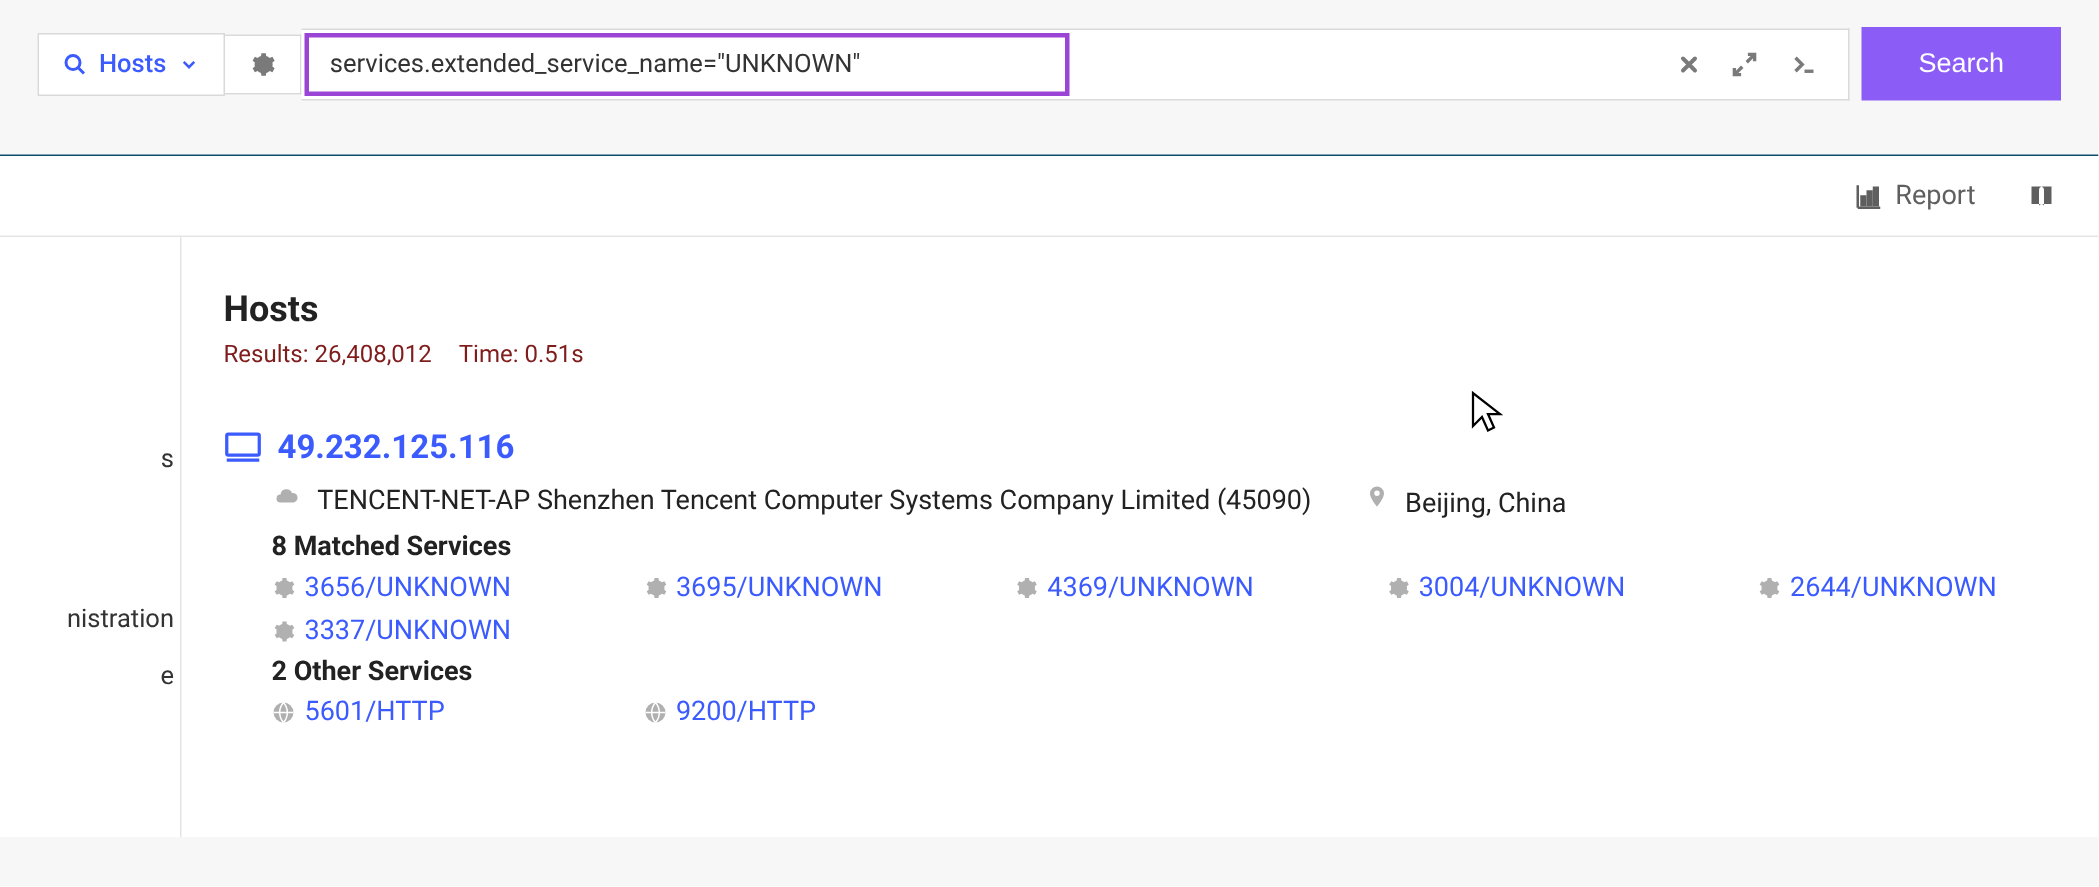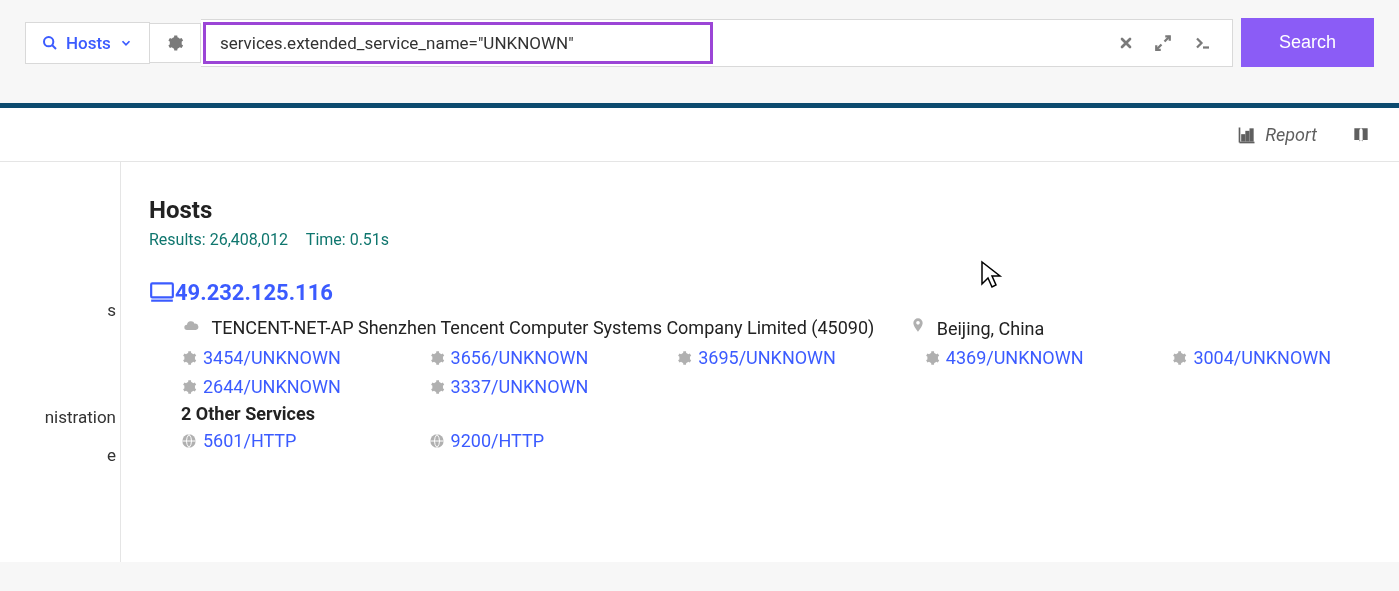--- a/index.html
+++ b/index.html
@@ -75,29 +75,28 @@
     background: #8b5cf6;
     color: #fff;
     border: none;
     padding: 14px 38px;
     font-size: 18px;
     cursor: pointer;
     margin-left: 8px;
   }
   .subbar {
     background: #fff;
-    border-top: 5px solid #0c4a6e;
+    border-top: 1px solid #0c4a6e;
     border-bottom: 1px solid #e5e5e5;
     display: flex;
     justify-content: flex-end;
     align-items: center;
     padding: 16px 28px;
     gap: 10px;
     margin-top: 18px;
-    font-style: italic;
   }
   .report-link {
     display: flex;
     align-items: center;
     gap: 8px;
     color: #5f5f5f;
     font-size: 18px;
     cursor: pointer;
   }
   .book-icon {
@@ -132,27 +131,28 @@
     padding-right: 20px;
   }
   .heading {
     font-size: 24px;
     font-weight: 700;
     color: #222;
     margin-bottom: 6px;
   }
   .meta {
     font-size: 16px;
-    color: #0f766e;
-    margin-bottom: 30px;
+    color: #7f1d1d;
+    margin-bottom: 40px;
   }
   .meta span + span { margin-left: 14px; }
   .host-row {
     display: flex;
     align-items: center;
+    gap: 10px;
     margin-bottom: 10px;
   }
   .host-ip {
     color: #3b5bff;
     font-size: 22px;
     font-weight: 700;
   }
   .host-meta {
     display: flex;
     align-items: center;
@@ -317,29 +317,22 @@
       <span>
         <span class="pin-icon">
           <svg style="display:inline" width="16" height="20" viewBox="0 0 24 24" fill="#b0b0b0">
               <path d="M12 2a7 7 0 00-7 7c0 5 7 13 7 13s7-8 7-13a7 7 0 00-7-7zm0 9.5A2.5 2.5 0 1112 6a2.5 2.5 0 010 5.5z"></path>
             </svg>
         </span>
         <span>Beijing, China</span>
       </span>
     </div>
 
+    <div class="section-label">8 Matched Services</div>
     <div class="service-grid">
-      <a class="service-item">
-          <span class="gear-icon">
-            <svg width="16" height="16" viewBox="0 0 24 24" fill="#b0b0b0">
-              <path d="M12 8a4 4 0 100 8 4 4 0 000-8zm9 4a7.9 7.9 0 00-.2-1.8l2-1.6-2-3.4-2.4 1a8 8 0 00-3.1-1.8L15 2h-4l-.3 2.4a8 8 0 00-3.1 1.8l-2.4-1-2 3.4 2 1.6A7.9 7.9 0 005 12c0 .6.1 1.2.2 1.8l-2 1.6 2 3.4 2.4-1a8 8 0 003.1 1.8L11 22h4l.3-2.4a8 8 0 003.1-1.8l2.4 1 2-3.4-2-1.6c.1-.6.2-1.2.2-1.8z"></path>
-            </svg>
-          </span>
-          <span>3454/UNKNOWN</span>
-        </a>
       <a class="service-item">
           <span class="gear-icon">
             <svg width="16" height="16" viewBox="0 0 24 24" fill="#b0b0b0">
               <path d="M12 8a4 4 0 100 8 4 4 0 000-8zm9 4a7.9 7.9 0 00-.2-1.8l2-1.6-2-3.4-2.4 1a8 8 0 00-3.1-1.8L15 2h-4l-.3 2.4a8 8 0 00-3.1 1.8l-2.4-1-2 3.4 2 1.6A7.9 7.9 0 005 12c0 .6.1 1.2.2 1.8l-2 1.6 2 3.4 2.4-1a8 8 0 003.1 1.8L11 22h4l.3-2.4a8 8 0 003.1-1.8l2.4 1 2-3.4-2-1.6c.1-.6.2-1.2.2-1.8z"></path>
             </svg>
           </span>
           <span>3656/UNKNOWN</span>
         </a>
       <a class="service-item">
           <span class="gear-icon">

